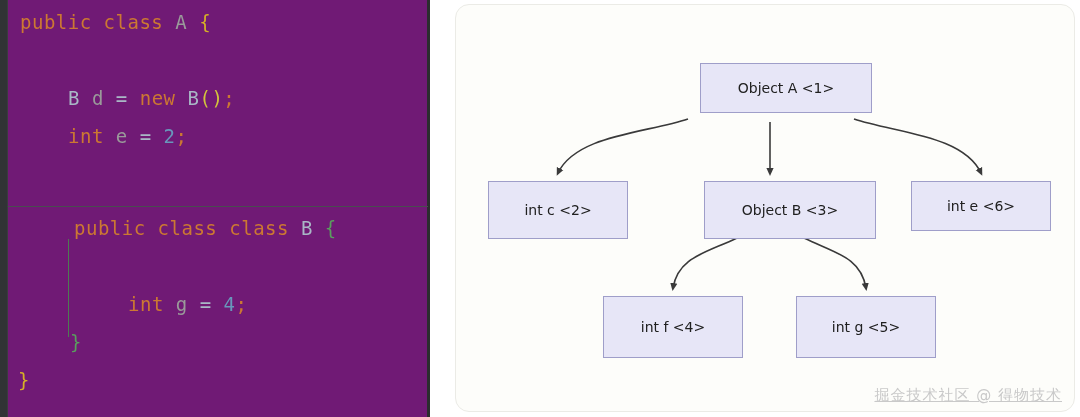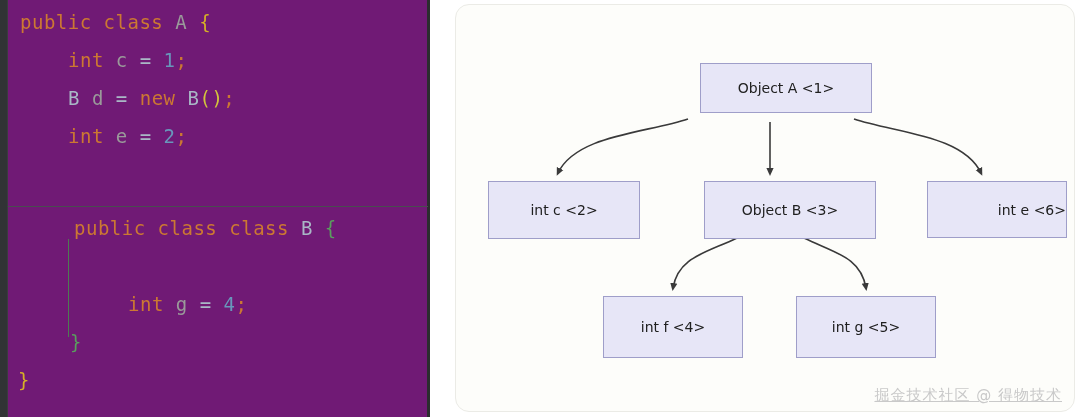--- a/index.html
+++ b/index.html
@@ -119,23 +119,23 @@
     box-sizing: border-box;
     display: flex;
     align-items: center;
     justify-content: center;
     color: #202020;
     font-size: 14px;
     font-family: "DejaVu Sans", "Liberation Sans", sans-serif;
   }
   
   .node-a  { left: 244px; top: 58px;  width: 172px; height: 50px; }
-  .node-c  { left: 32px;  top: 176px; width: 152px; height: 58px; }
+  .node-c  { left: 32px;  top: 176px; width: 140px; height: 58px; }
   .node-b  { left: 228px; top: 176px; width: 172px; height: 58px; margin-left: 20px; }
-  .node-e  { left: 471px; top: 176px; width: 140px; height: 57px; justify-content: flex-end; }
+  .node-e  { left: 455px; top: 176px; width: 140px; height: 50px; }
   .node-f  { left: 147px; top: 291px; width: 140px; height: 62px; }
   .node-g  { left: 340px; top: 291px; width: 140px; height: 62px; }
 
   .watermark {
     position: absolute;
     right: 12px;
     bottom: 6px;
     font-size: 15px;
     color: #c9c9c9;
     font-family: "DejaVu Sans", "Liberation Sans", sans-serif;
@@ -152,21 +152,20 @@
   <div class="code-panel">
     <div class="code-gutter"></div>
     <div class="code-scroll-edge"></div>
     <div class="code-sep"></div>
     <div class="indent-guide"></div>
 
     <div class="code-lines">
 
       <div class="cl cl0" style="left:20px;"><span class="t-kw">public</span><span> </span><span class="t-kw">class</span><span> </span><span class="t-var">A</span><span> </span><span class="t-brace-y">{</span></div>
 
-      <div class="cl cl1" style="left:68px;"><span class="t-kw">int</span><span> </span><span class="t-var">c</span><span> </span><span class="t-op">=</span><span> </span><span class="t-num">1</span><span class="t-semi">;</span></div>
 
       <div class="cl cl2" style="left:68px;"><span class="t-ident">B</span><span> </span><span class="t-var">d</span><span> </span><span class="t-op">=</span><span> </span><span class="t-kw">new</span><span> </span><span class="t-ident">B</span><span class="t-paren">()</span><span class="t-semi">;</span></div>
 
       <div class="cl cl3" style="left:68px;"><span class="t-kw">int</span><span> </span><span class="t-var">e</span><span> </span><span class="t-op">=</span><span> </span><span class="t-num">2</span><span class="t-semi">;</span></div>
 
       <div class="cl cl5" style="left:74px;"><span class="t-kw">public</span><span> </span><span class="t-kw">class</span><span> </span><span class="t-kw">class</span><span> </span><span class="t-ident">B</span><span> </span><span class="t-brace-g">{</span></div>
 
 
       <div class="cl cl7" style="left:128px;"><span class="t-kw">int</span><span> </span><span class="t-var">g</span><span> </span><span class="t-op">=</span><span> </span><span class="t-num">4</span><span class="t-semi">;</span></div>
 

